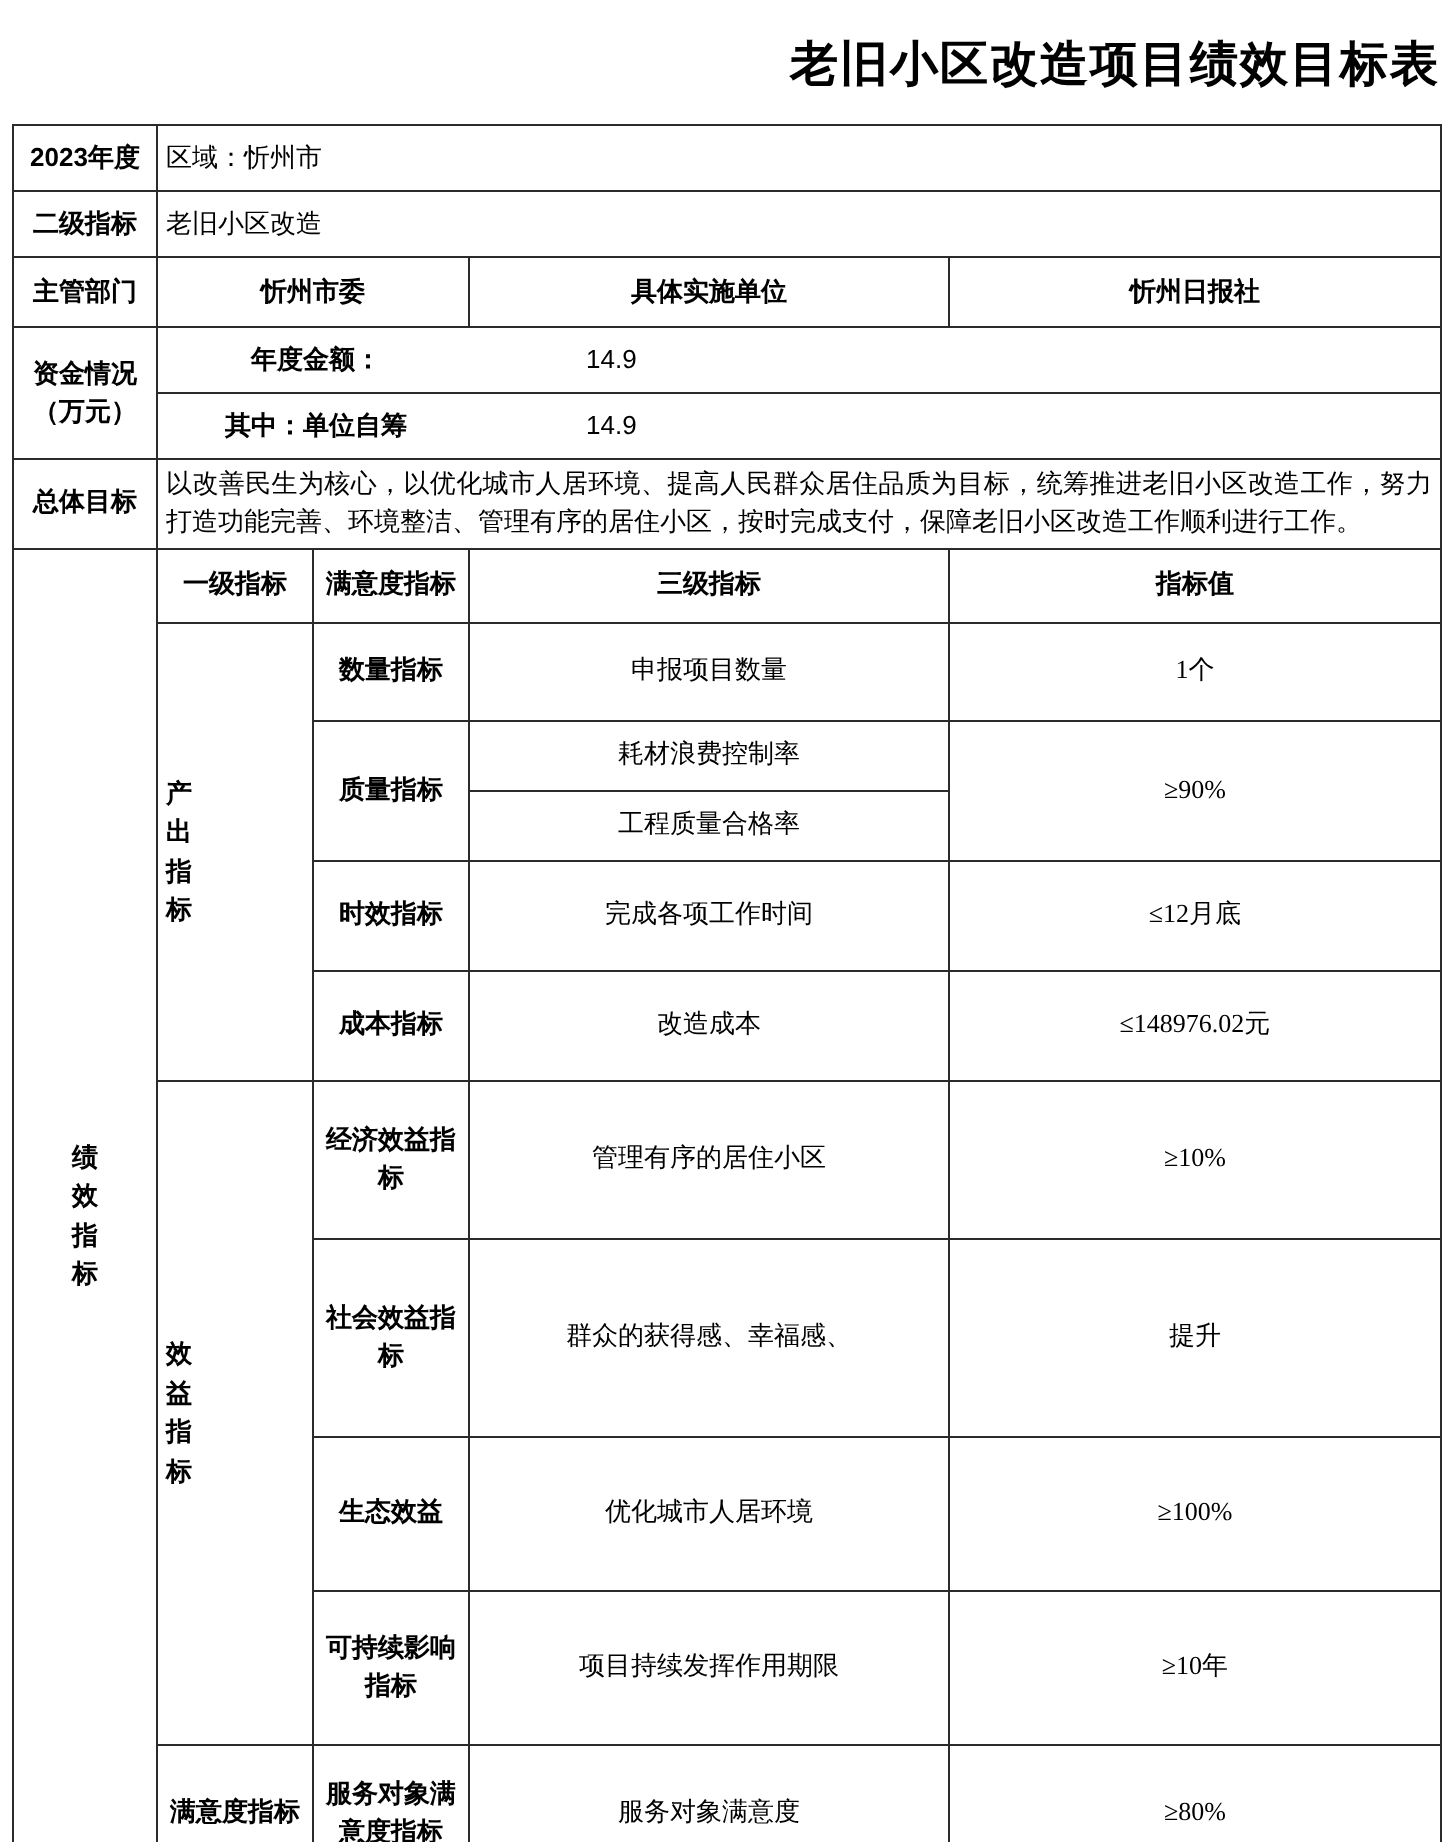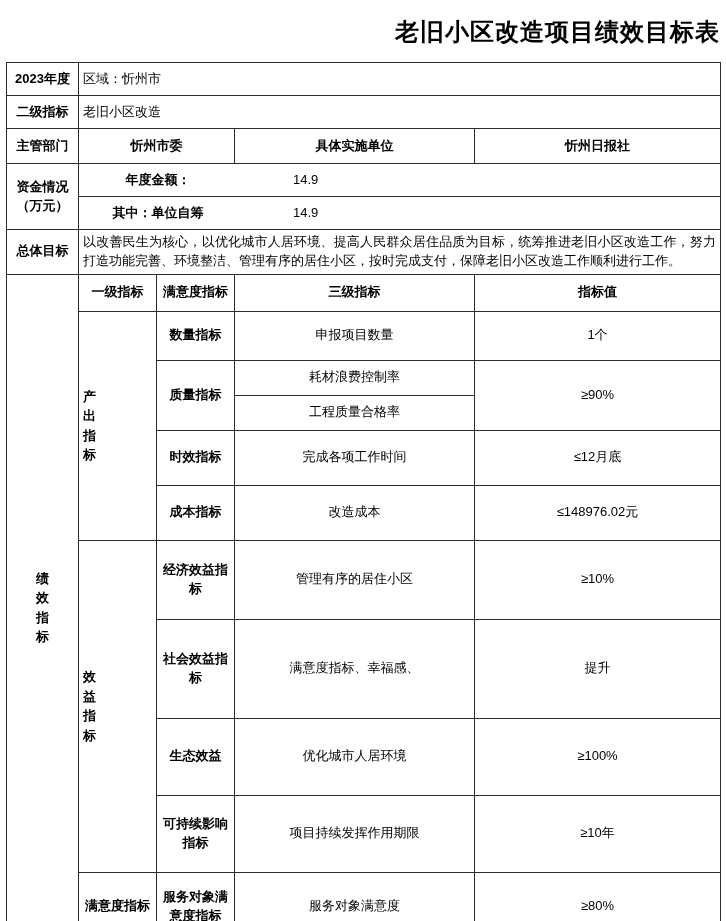--- a/index.html
+++ b/index.html
@@ -85,21 +85,21 @@
     font-weight: bold;
     text-align: center;
     height: 30px;
   }
   .ind-name {
     text-align: center;
     font-weight: bold;
     line-height: 1.45;
   }
   .lvl3 { text-align: center; }
-  .val-cell { text-align: center; }
+  .val-cell { text-align: center; font-family: Liberation Serif, serif; }
 </style>
 </head>
 <body>
 
 <div class="page">
 
   <div class="doc-title">老旧小区改造项目绩效目标表</div>
 
   <table class="main">
     <colgroup>
@@ -198,21 +198,21 @@
         <td class="vert" rowspan="4">
           <span class="vtext">效益指标</span>
         </td>
         <td class="ind-name" style="height:72px;margin-left:16px;">经济效益指标</td>
         <td class="lvl3">管理有序的居住小区</td>
         <td class="val-cell">≥10%</td>
       </tr>
 
       <tr>
         <td class="ind-name" style="height:92px;">社会效益指标</td>
-        <td class="lvl3">满意度指标、幸福感、</td>
+        <td class="lvl3">群众的获得感、幸福感、</td>
         <td class="val-cell">提升</td>
       </tr>
 
       <tr>
         <td class="ind-name" style="height:70px;">生态效益</td>
         <td class="lvl3">优化城市人居环境</td>
         <td class="val-cell">≥100%</td>
       </tr>
 
       <tr>

